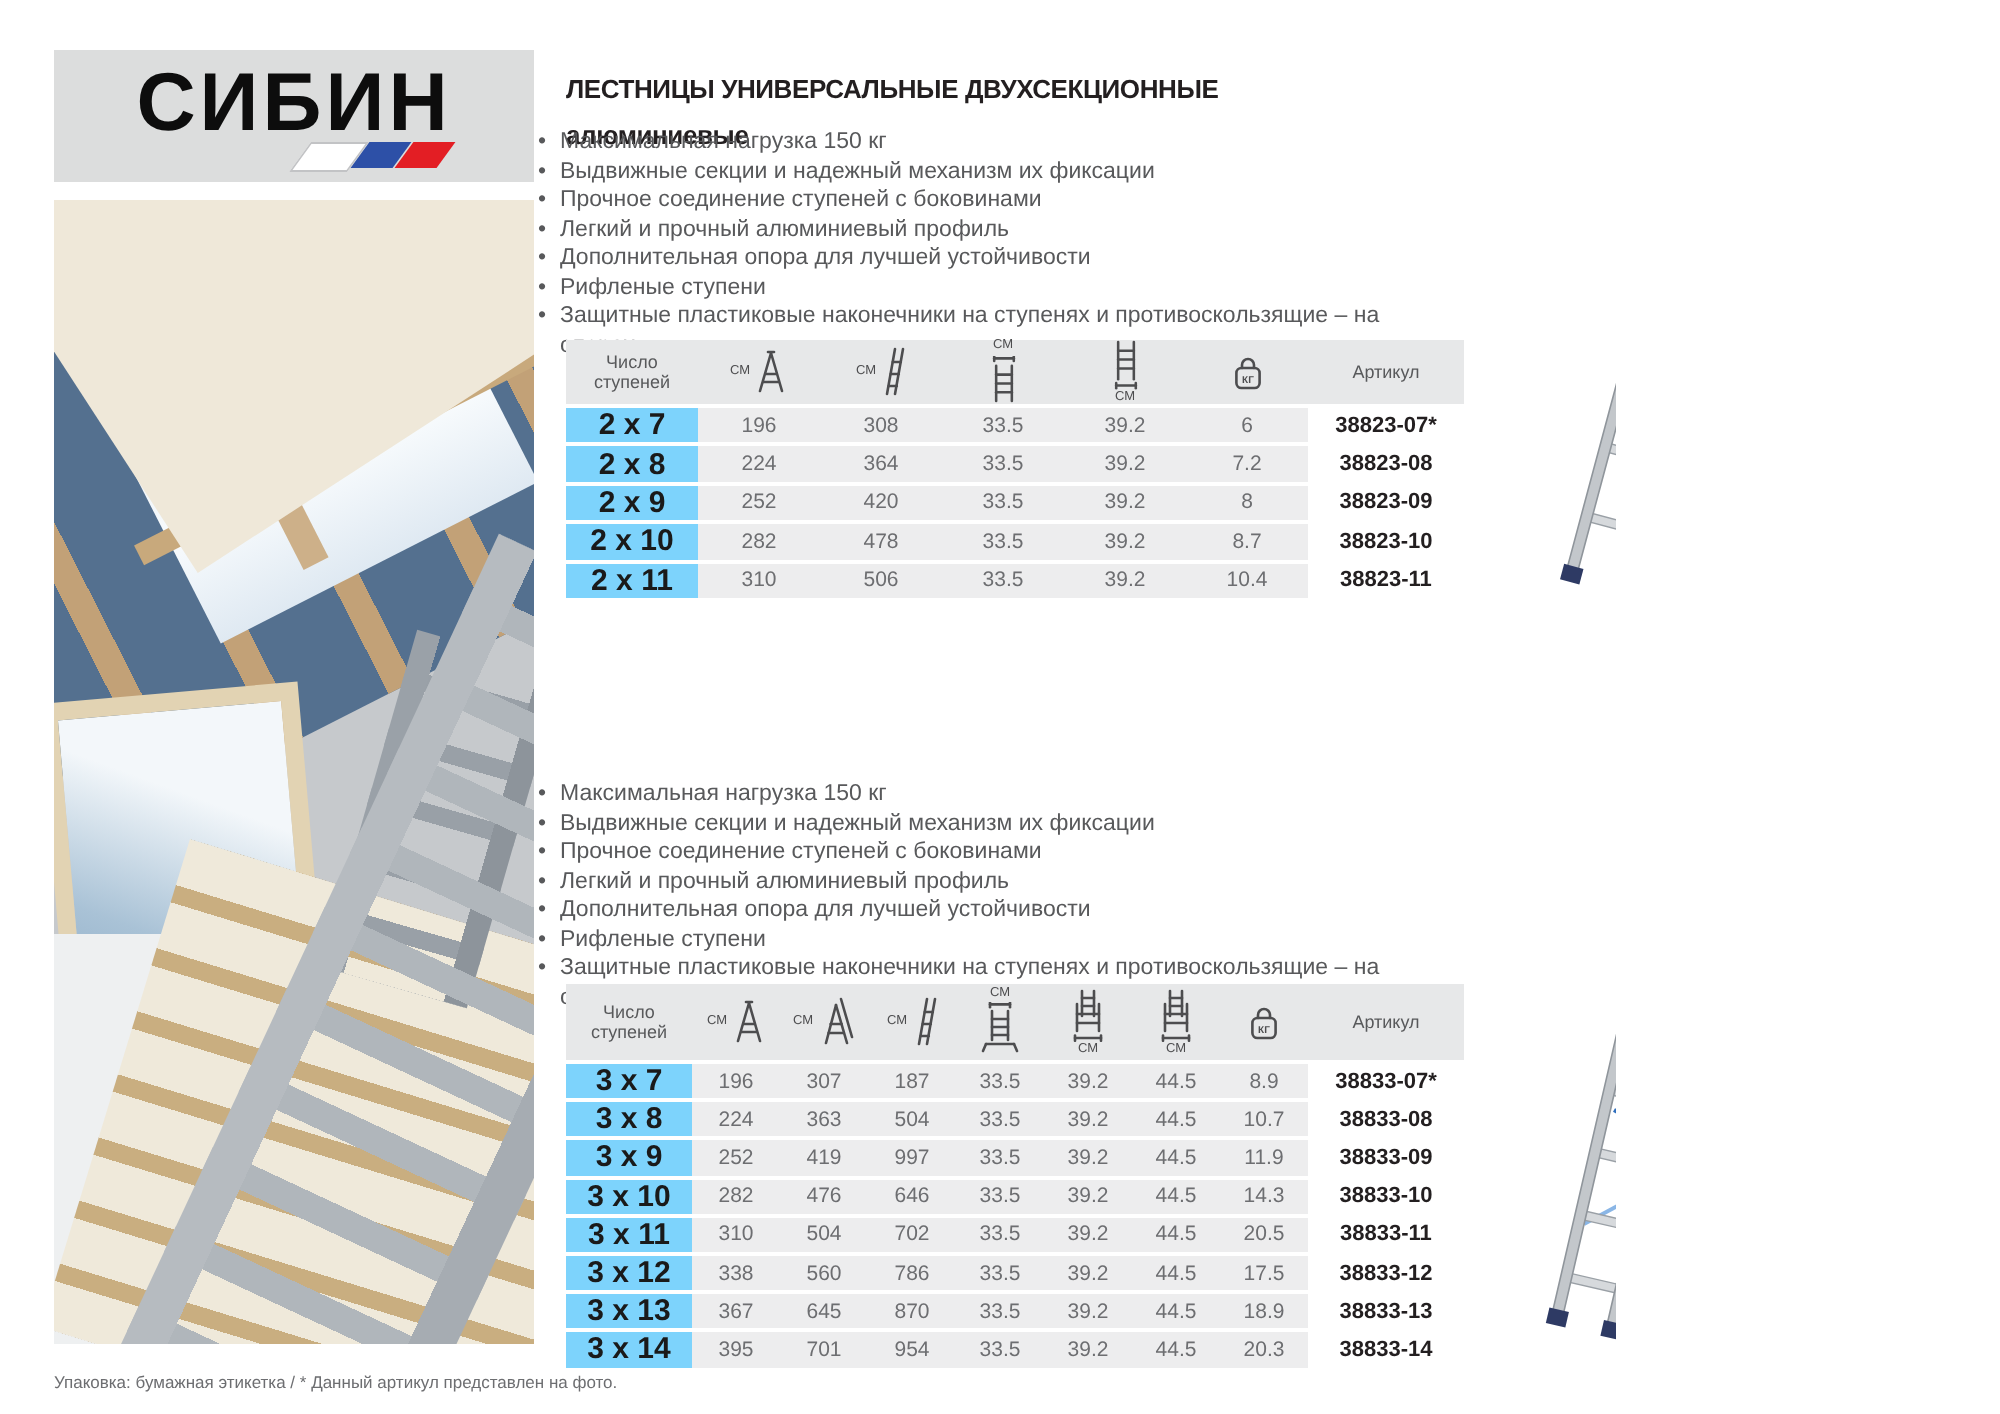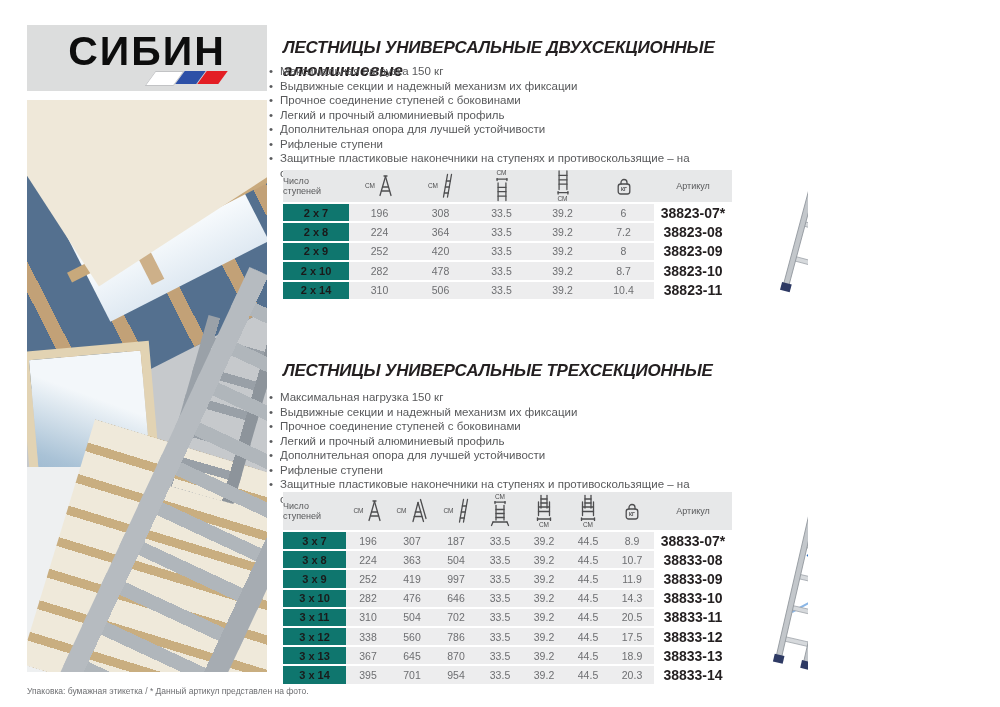--- a/index.html
+++ b/index.html
@@ -29,40 +29,40 @@
   .ph-bottom-wall{left:0;bottom:0;width:150px;height:205px;background:#eef0f1;}
   .ph-joists{right:-45px;bottom:-35px;width:260px;height:255px;transform:rotate(17deg);
     background:repeating-linear-gradient(0deg,#efe9da 0 24px,#c9ae80 24px 33px);}
   .ph-ladder-up{right:8px;top:222px;width:76px;height:175px;transform:rotate(16deg);
     background:linear-gradient(90deg,#9aa1a8 0 12px,rgba(0,0,0,0) 12px 64px,#8d949b 64px 76px),
     repeating-linear-gradient(0deg,rgba(0,0,0,0) 0 22px,#99a0a7 22px 31px);}
   .ph-ladder-big{right:-28px;bottom:-75px;width:152px;height:470px;transform:rotate(25deg);
     background:linear-gradient(90deg,#b6bbc0 0 21px,rgba(0,0,0,0) 21px 130px,#a6acb2 130px 152px),
     repeating-linear-gradient(0deg,rgba(0,0,0,0) 0 30px,#b0b6bb 30px 44px);}
   
-  .sec-title{position:absolute;left:283px;width:450px;font-size:17px;font-weight:bold;
-             line-height:23px;letter-spacing:-0.2px;color:#231f20;font-style:italic;}
+  .sec-title{position:absolute;left:283px;width:450px;font-size:13px;font-weight:bold;
+             line-height:23px;letter-spacing:-0.2px;color:#231f20;}
   .bullets{position:absolute;left:266px;width:450px;margin:0;padding:0;list-style:none;}
   .bullets li{position:relative;padding-left:14px;font-size:11.5px;line-height:14.5px;color:#58595b;}
   .bullets li::before{content:"•";position:absolute;left:3px;top:0;color:#58595b;}
   .footnote{position:absolute;left:27px;top:686px;font-size:8.5px;color:#6d6e71;}
   
   .spec-table{position:absolute;left:283px;display:grid;}
   .t1{grid-template-columns:66px 61px 61px 61px 61px 61px 78px;grid-template-rows:34px repeat(5,19.4px);}
   .t2{grid-template-columns:63px 44px 44px 44px 44px 44px 44px 44px 78px;grid-template-rows:40px repeat(8,19.2px);}
   .cell{display:flex;align-items:center;justify-content:center;border-bottom:2px solid #fff;}
-  .th{background:#e7e8e9;color:#58595b;font-size:9px;line-height:10px;}
+  .th{background:#e7e8e9;color:#58595b;font-size:9px;text-align:center;line-height:10px;}
   .th-icon{flex-direction:row;gap:2px;}
   .th-icon.cm-top{flex-direction:column;gap:1px;}
   .th-icon.cm-bottom{flex-direction:column-reverse;gap:1px;}
   .cm-lbl{font-size:6.5px;color:#4d4d4f;line-height:6.5px;}
   .th-icon svg{stroke:#4d4d4f;fill:none;stroke-width:1.3;stroke-linecap:round;}
-  .c-label{background:#0f766e;font-weight:bold;font-size:11px;color:#1a1a1a;}
+  .c-label{background:#7dd3fc;font-weight:bold;font-size:15px;color:#1a1a1a;}
   .c-val{background:#ededee;font-size:10.5px;color:#6d6e71;}
-  .c-art{background:#fff;font-weight:bold;font-size:14px;color:#231f20;}
+  .c-art{background:#fff;font-weight:bold;font-size:11px;color:#231f20;}
   
   .prod-svg{position:absolute;}
   .prod-svg .rail{fill:#c3c7cb;stroke:#8f959b;stroke-width:0.8;}
   .prod-svg .rung{fill:#d6d9dc;stroke:#9aa0a6;stroke-width:0.7;}
   .prod-svg .cap{fill:#2e3a64;}
   .prod-svg .strap1{stroke:#8ab6e6;stroke-width:2;fill:none;}
   .prod-svg .strap2{stroke:#2f6fbe;stroke-width:2;fill:none;}
   
   .badge{position:absolute;width:46px;height:46px;border-radius:50%;
     border:3px solid #abb0b5;box-sizing:border-box;
@@ -185,30 +185,30 @@
       <div class="cell c-val">39.2</div>
       <div class="cell c-val">8</div>
       <div class="cell c-art">38823-09</div>
       <div class="cell c-label">2 x 10</div>
       <div class="cell c-val">282</div>
       <div class="cell c-val">478</div>
       <div class="cell c-val">33.5</div>
       <div class="cell c-val">39.2</div>
       <div class="cell c-val">8.7</div>
       <div class="cell c-art">38823-10</div>
-      <div class="cell c-label">2 x 14</div>
+      <div class="cell c-label">2 x 11</div>
       <div class="cell c-val">310</div>
       <div class="cell c-val">506</div>
       <div class="cell c-val">33.5</div>
       <div class="cell c-val">39.2</div>
       <div class="cell c-val">10.4</div>
       <div class="cell c-art">38823-11</div>
     </div>
 
-  <h2 class="sec-title" style="top:345px"><span>ЛЕСТНИЦЫ УНИВЕРСАЛЬНЫЕ ТРЕХСЕКЦИОННЫЕ</span><br></h2>
+  <h2 class="sec-title" style="top:345px"><br></h2>
   <ul class="bullets" style="top:390px">
       <li>Максимальная нагрузка 150 кг</li>
       <li>Выдвижные секции и надежный механизм их фиксации</li>
       <li>Прочное соединение ступеней с боковинами</li>
       <li>Легкий и прочный алюминиевый профиль</li>
       <li>Дополнительная опора для лучшей устойчивости</li>
       <li>Рифленые ступени</li>
       <li>Защитные пластиковые наконечники на ступенях и противоскользящие – на опорах</li>
     </ul>
   <div class="spec-table t2" style="top:492px">

